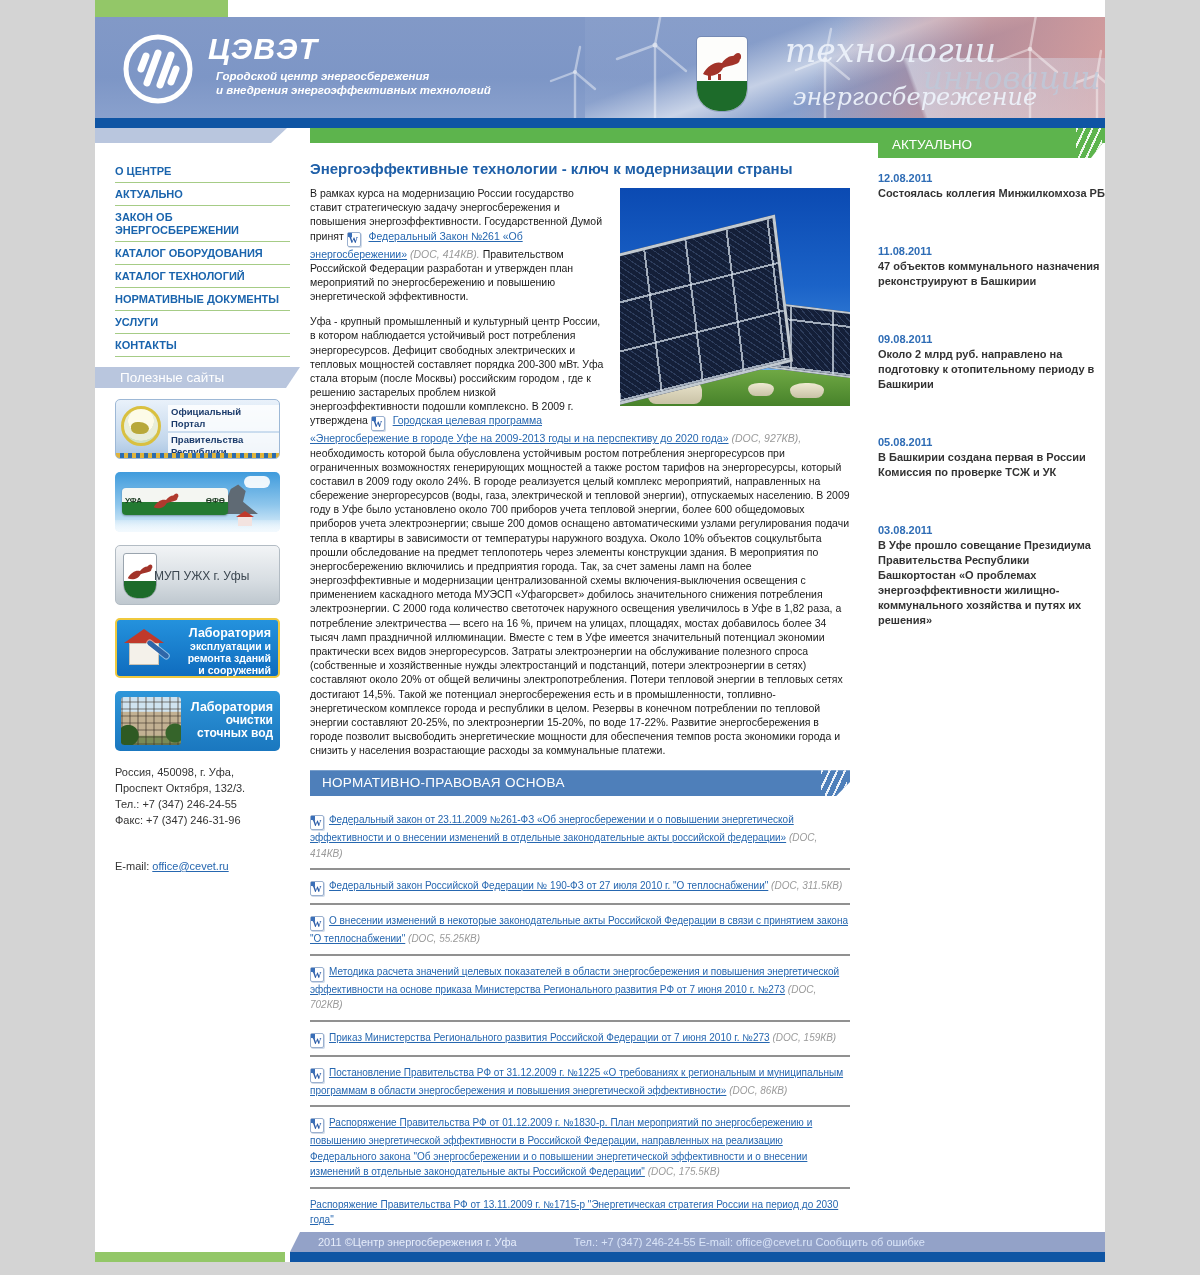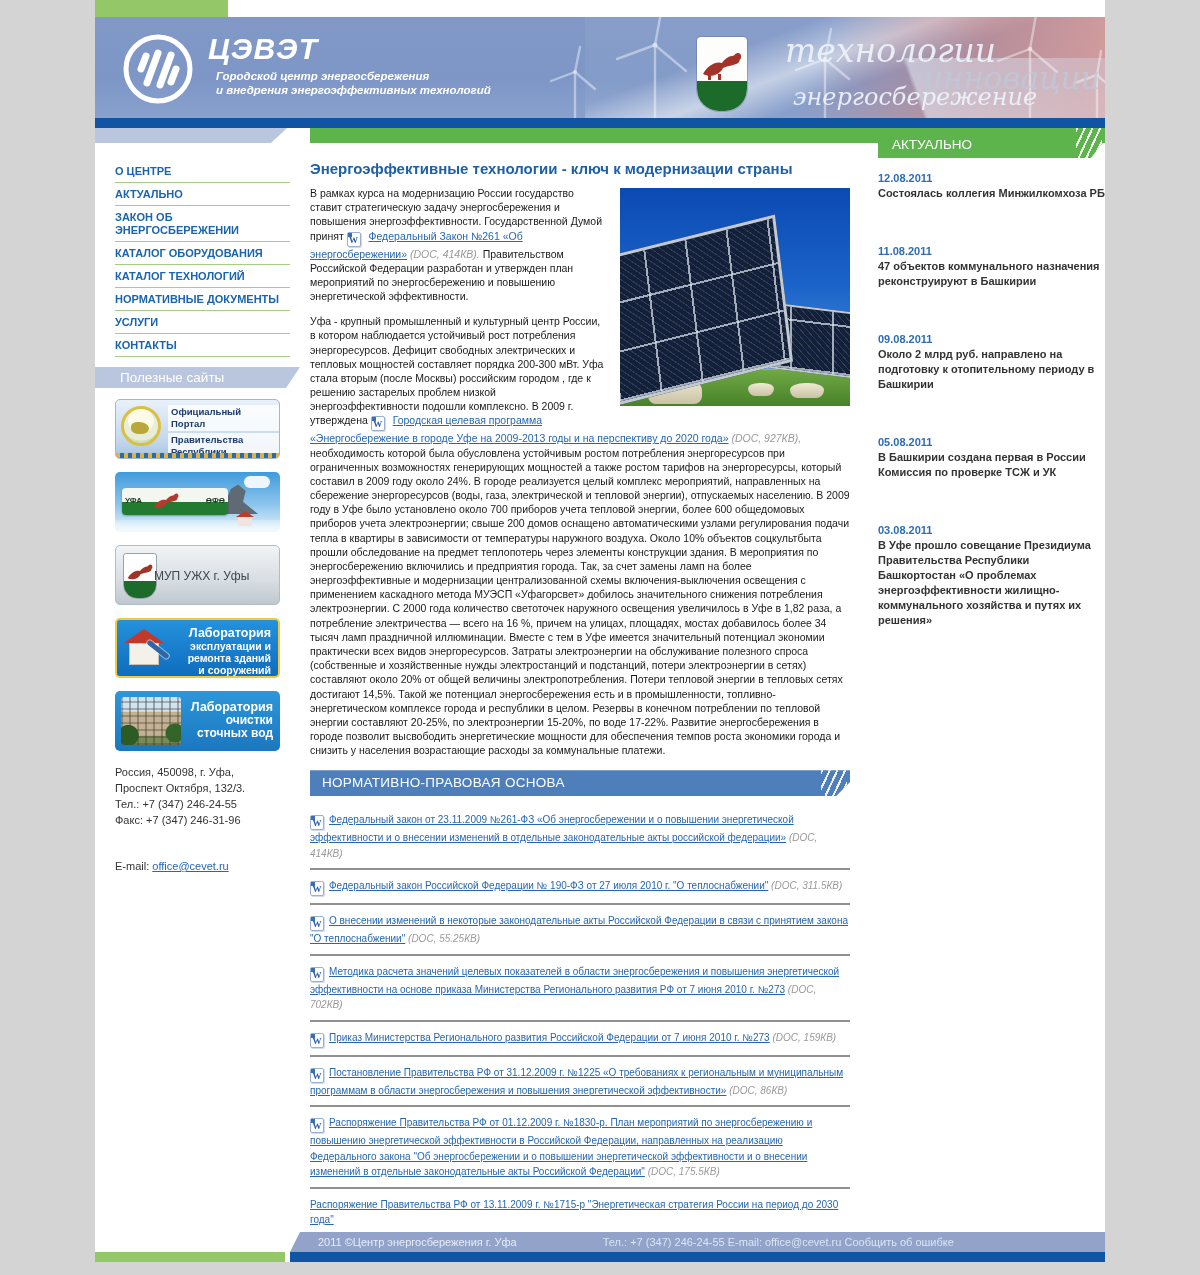--- a/index.html
+++ b/index.html
@@ -180,21 +180,21 @@
   .news-item { margin-bottom:44px; font-size:11px; }
   .news-date { color:#2e6cb5; font-weight:bold; margin-bottom:2px; }
   .news-title { color:#333; font-weight:bold; line-height:15px; text-decoration:none; display:block; }
 
   
   .footer-wrap { position:absolute; left:0; right:0; bottom:0; background:#fff; }
   .footer-bar { margin-left:195px; height:20px; background:#93a2c8;
     clip-path:polygon(10px 0,100% 0,100% 100%,0 100%);
     display:flex; align-items:center; font-size:11px; color:#e6edfb; }
   .footer-copy { margin-left:28px; white-space:nowrap; }
-  .footer-contact { margin-left:86px; white-space:nowrap; color:#d9e4f8; }
+  .footer-contact { margin-left:57px; white-space:nowrap; color:#d9e4f8; }
   .footer-contact a { color:#d9e4f8; text-decoration:none; }
   .footer-bars { display:flex; height:10px; }
   .fb-green { width:190px; background:#93c768; }
   .fb-white { width:5px; background:#fff; }
   .fb-blue { flex:1; background:#0f55a4; }
 </style>
 </head>
 <body>
 
 <div class="page">

